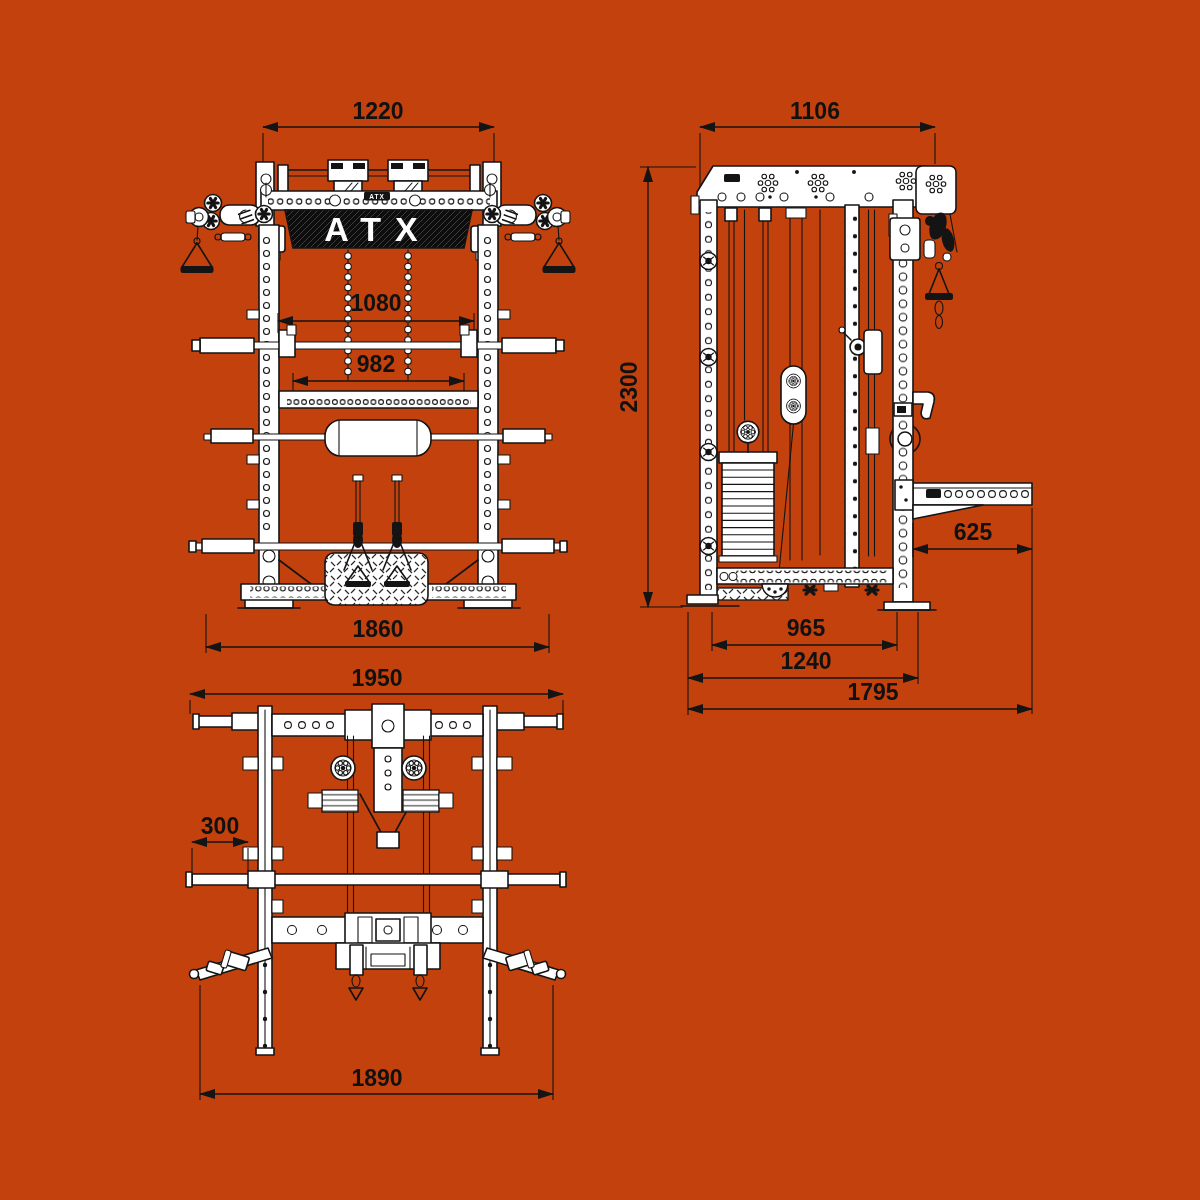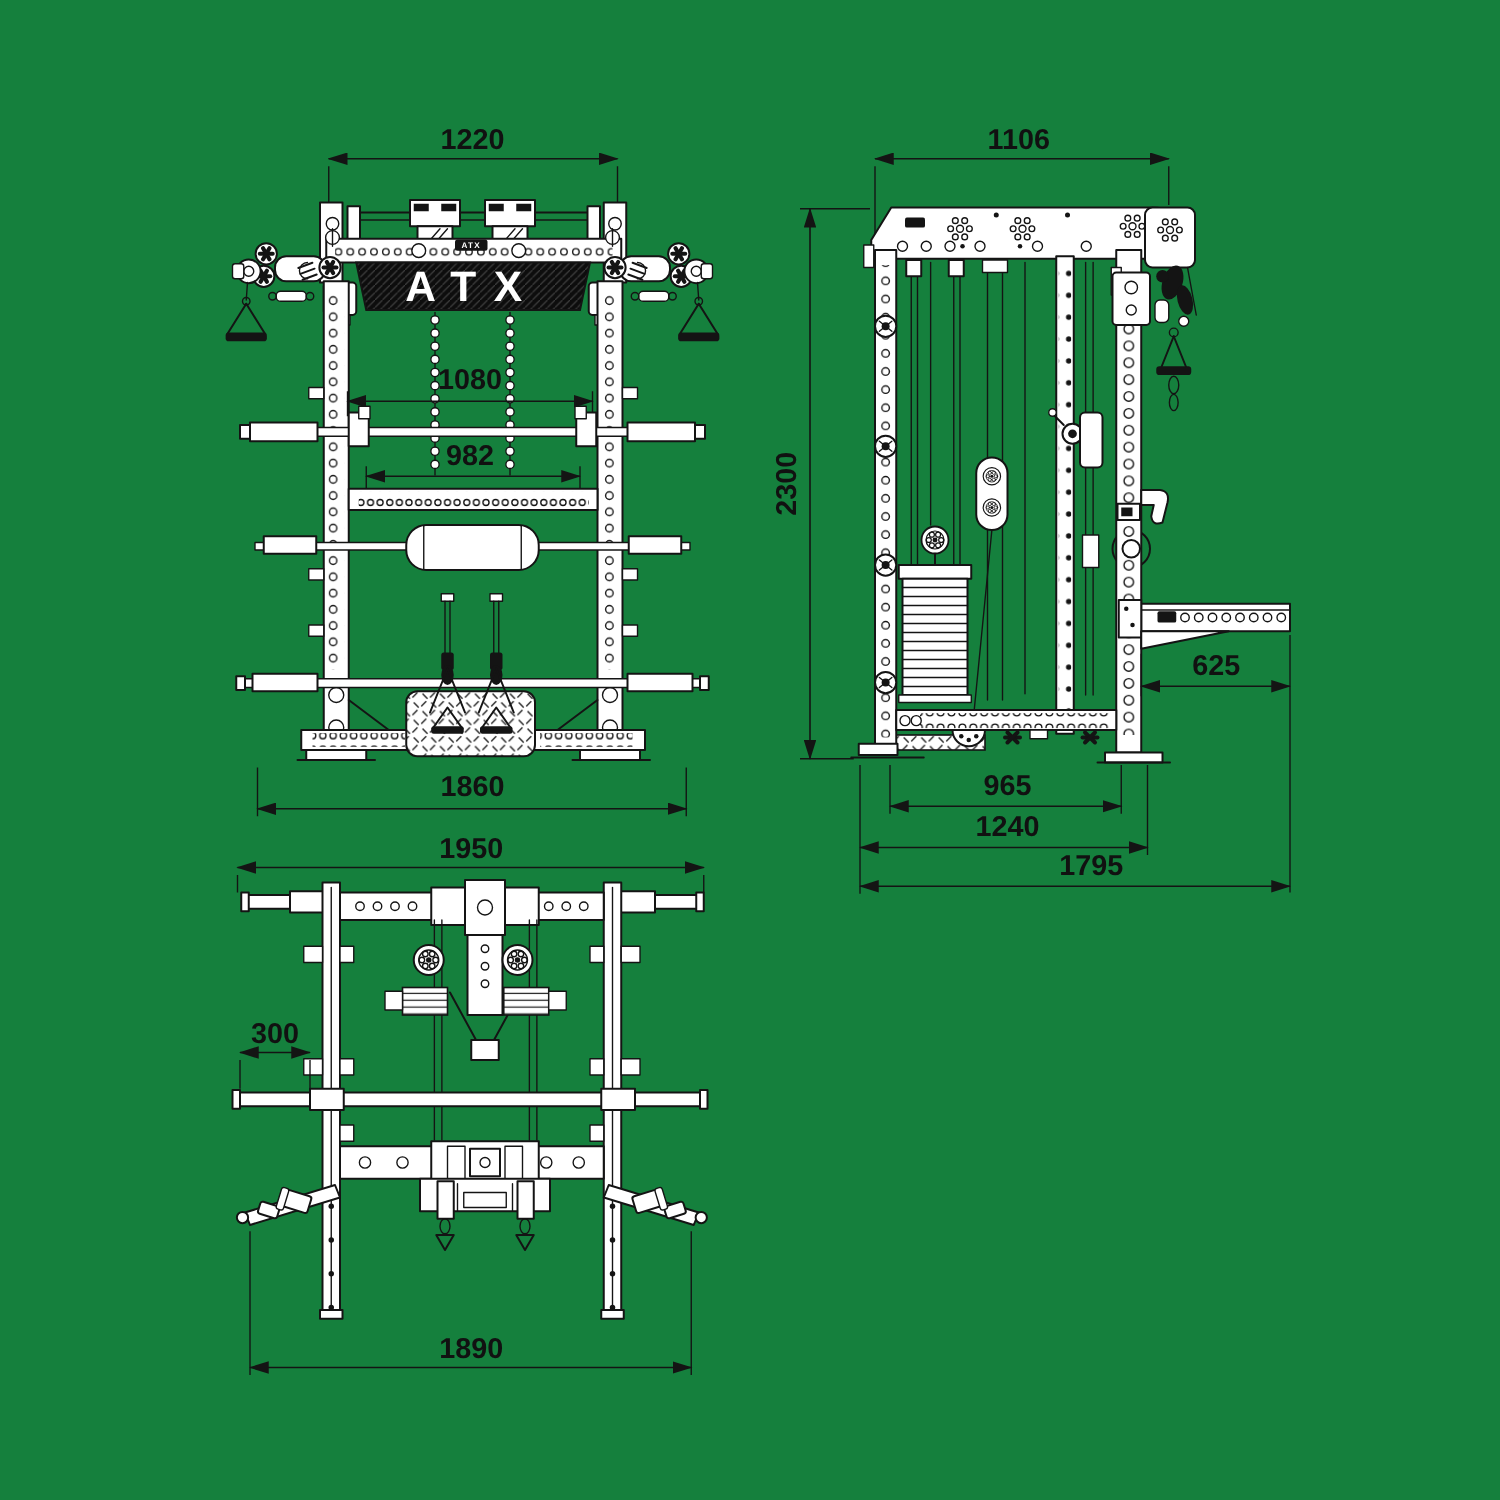--- a/index.html
+++ b/index.html
@@ -1,16 +1,16 @@
 <!DOCTYPE html>
 <html><head>
 <meta charset="utf-8">
 <style>
   html,body{margin:0;padding:0;background:#fff;}
-  #canvas{position:relative;width:1200px;height:1200px;background:#15803d;overflow:hidden;
+  #canvas{position:relative;width:1200px;height:1200px;background:#c2410c;overflow:hidden;
           font-family:"Liberation Sans", sans-serif;}
   svg{display:block;}
   .ln  {fill:none;stroke:#141414;stroke-width:1.6;stroke-linejoin:round;stroke-linecap:round;}
   .ln2 {fill:none;stroke:#141414;stroke-width:1.1;stroke-linejoin:round;stroke-linecap:round;}
   .fw  {fill:#ffffff;stroke:#141414;stroke-width:1.6;stroke-linejoin:round;}
   .fw2 {fill:#ffffff;stroke:#141414;stroke-width:1.1;stroke-linejoin:round;}
   .fb  {fill:#141414;stroke:none;}
   .holes{fill:#ffffff;stroke:#141414;stroke-width:1.1;}
   .dot {fill:#141414;stroke:none;}
   .dim {fill:none;stroke:#141414;stroke-width:1.3;}

